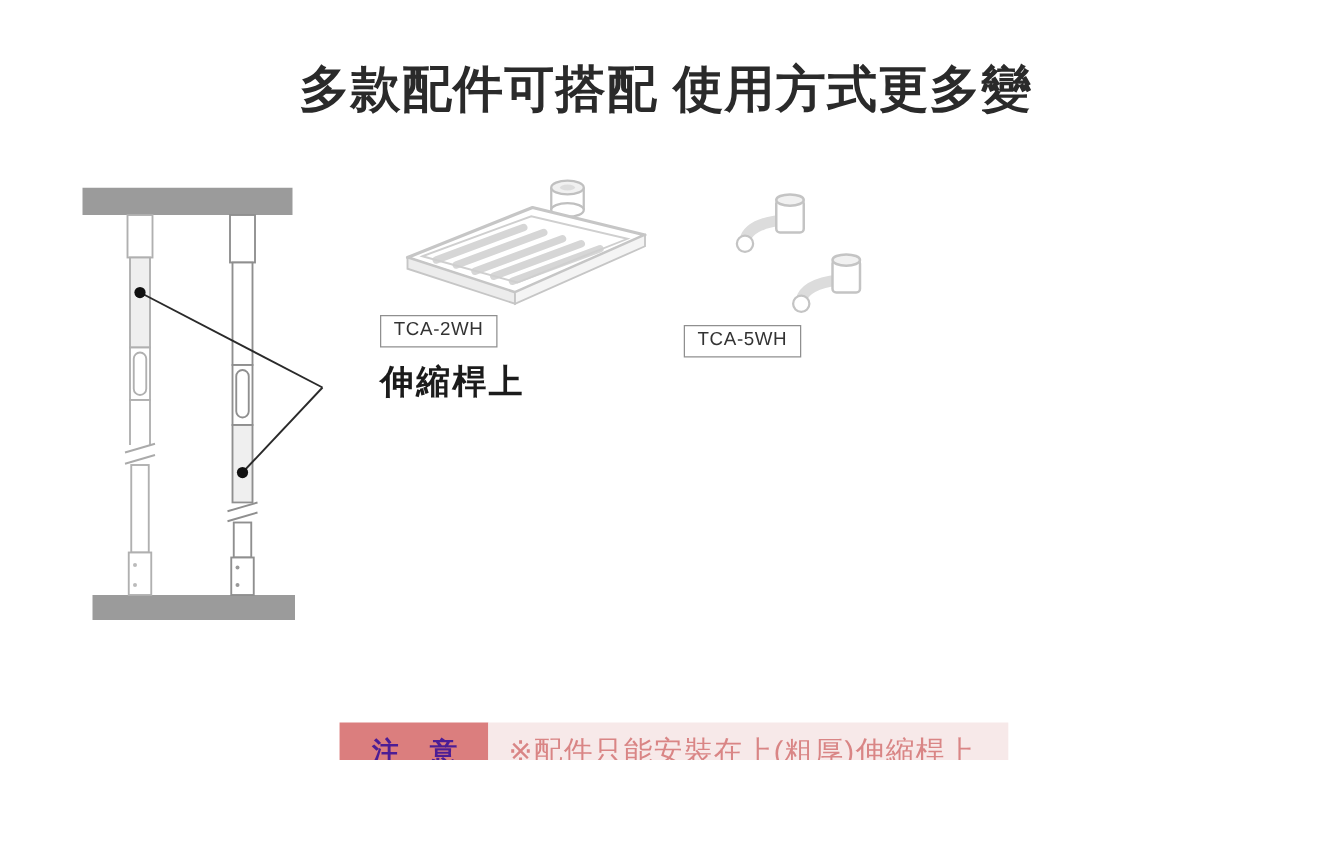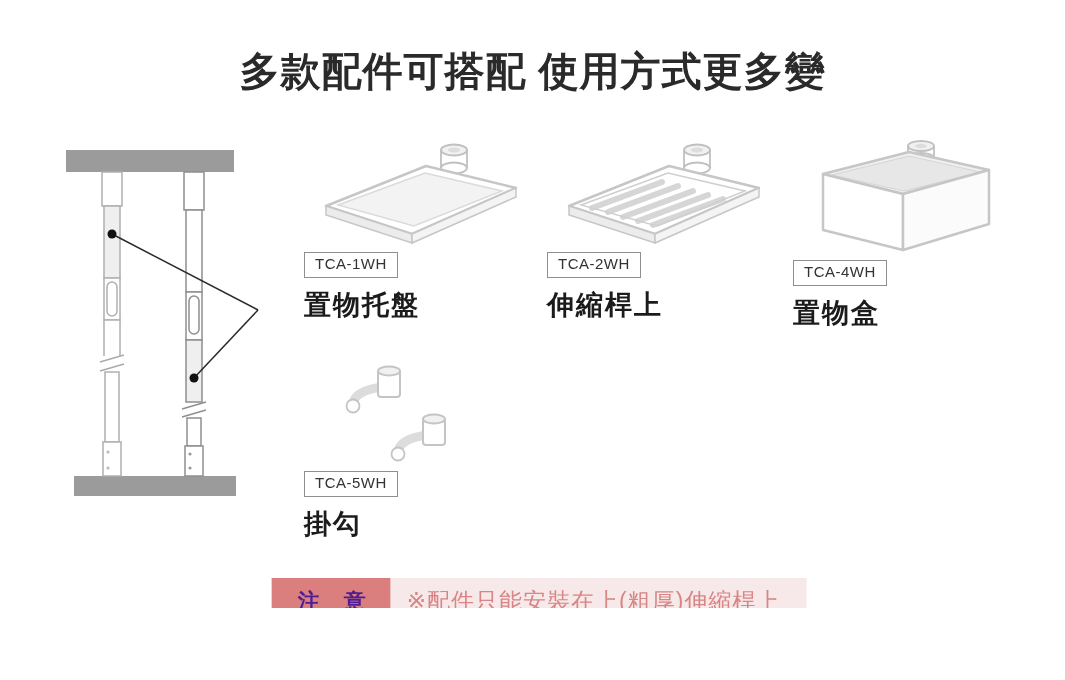--- a/index.html
+++ b/index.html
@@ -77,40 +77,20 @@
 
       <line x1="50" y1="84" x2="196" y2="160" stroke="#2a2a2a" stroke-width="1.5"></line>
       <line x1="132" y1="228" x2="196" y2="160" stroke="#2a2a2a" stroke-width="1.5"></line>
       <circle cx="50" cy="84" r="4.5" fill="#111"></circle>
       <circle cx="132" cy="228" r="4.5" fill="#111"></circle>
     </svg>
   </div>
 
   <div class="grid">
 
-    <div class="cell r1">
-      <div class="art">
-        <svg width="230" height="106" viewBox="0 0 230 106">
-          <g stroke="#c0c0c0" stroke-width="1.8" fill="#fff">
-            <rect x="137" y="10" width="26" height="18" stroke="none"></rect>
-            <line x1="137" y1="10" x2="137" y2="28"></line>
-            <line x1="163" y1="10" x2="163" y2="28"></line>
-            <ellipse cx="150" cy="28" rx="13" ry="5.5"></ellipse>
-            <ellipse cx="150" cy="10" rx="13" ry="5.5" fill="#f1f1f1"></ellipse>
-            <ellipse cx="150" cy="10" rx="6" ry="2.4" fill="#ddd" stroke="none"></ellipse>
-          </g>
-          <path d="M22 66 L122 26 L212 48 L108 94 Z" fill="#fff" stroke="#c6c6c6" stroke-width="2.5" stroke-linejoin="round"></path>
-          <path d="M22 66 L108 94 L108 103 L22 75 Z" fill="#ececec" stroke="#c6c6c6" stroke-width="1.5"></path>
-          <path d="M108 94 L212 48 L212 57 L108 103 Z" fill="#f4f4f4" stroke="#c6c6c6" stroke-width="1.5"></path>
-          <path d="M34 65 L121 33 L198 51 L110 86 Z" fill="#f3f3f3" stroke="#dadada" stroke-width="1.5"></path>
-        </svg>
-      </div>
-      <span class="model">TCA-1WH</span>
-      <div class="pname">置物托盤</div>
-    </div>
 
     <div class="cell r1">
       <div class="art">
         <svg width="230" height="106" viewBox="0 0 230 106">
           <g stroke="#c0c0c0" stroke-width="1.8" fill="#fff">
             <rect x="137" y="10" width="26" height="18" stroke="none"></rect>
             <line x1="137" y1="10" x2="137" y2="28"></line>
             <line x1="163" y1="10" x2="163" y2="28"></line>
             <ellipse cx="150" cy="28" rx="13" ry="5.5"></ellipse>
             <ellipse cx="150" cy="10" rx="13" ry="5.5" fill="#f1f1f1"></ellipse>
@@ -127,40 +107,20 @@
             <line x1="106" y1="85" x2="176" y2="59"></line>
           </g>
           <path d="M34 65 L121 33 L198 51 L110 86 Z" fill="none" stroke="#cfcfcf" stroke-width="1.5"></path>
         </svg>
       </div>
       <span class="model">TCA-2WH</span>
       <div class="pname">伸縮桿上</div>
     </div>
 
 
-    <div class="cell r2">
-      <div class="art">
-        <svg width="230" height="114" viewBox="0 0 230 114">
-          <g stroke="#c0c0c0" stroke-width="1.8" fill="#fff">
-            <rect x="115" y="6" width="26" height="12" stroke="none"></rect>
-            <line x1="115" y1="6" x2="115" y2="18"></line>
-            <line x1="141" y1="6" x2="141" y2="18"></line>
-            <ellipse cx="128" cy="18" rx="13" ry="5"></ellipse>
-            <ellipse cx="128" cy="6" rx="13" ry="5" fill="#f1f1f1"></ellipse>
-            <ellipse cx="128" cy="6" rx="6" ry="2.2" fill="#ddd" stroke="none"></ellipse>
-          </g>
-          <path d="M30 34 L116 12 L196 30 L110 54 Z" fill="#f0f0f0" stroke="#c6c6c6" stroke-width="2.5" stroke-linejoin="round"></path>
-          <path d="M39 35 L116 16 L187 32 L111 51 Z" fill="#e7e7e7" stroke="#d5d5d5" stroke-width="1.2"></path>
-          <path d="M30 34 L110 54 L110 110 L30 90 Z" fill="#fff" stroke="#c6c6c6" stroke-width="2.5" stroke-linejoin="round"></path>
-          <path d="M110 54 L196 30 L196 84 L110 110 Z" fill="#fbfbfb" stroke="#c6c6c6" stroke-width="2.5" stroke-linejoin="round"></path>
-        </svg>
-      </div>
-      <span class="model">TCA-4WH</span>
-      <div class="pname">置物盒</div>
-    </div>
 
     <div class="cell r2">
       <div class="art">
         <svg width="230" height="114" viewBox="0 0 230 114">
           <g>
             <g transform="translate(85,30)">
               <path d="M-6 6 C-24 8 -34 14 -36 22" fill="none" stroke="#dcdcdc" stroke-width="9" stroke-linecap="round"></path>
               <circle cx="-36" cy="25" r="6.5" fill="#fff" stroke="#c4c4c4" stroke-width="1.8"></circle>
               <rect x="-11" y="-10" width="22" height="26" rx="3" fill="#fff" stroke="#c4c4c4" stroke-width="2"></rect>
               <ellipse cx="0" cy="-10" rx="11" ry="4.5" fill="#f1f1f1" stroke="#c4c4c4" stroke-width="2"></ellipse>
@@ -168,21 +128,20 @@
             <g transform="translate(130,78)">
               <path d="M-6 6 C-24 8 -34 14 -36 22" fill="none" stroke="#dcdcdc" stroke-width="9" stroke-linecap="round"></path>
               <circle cx="-36" cy="25" r="6.5" fill="#fff" stroke="#c4c4c4" stroke-width="1.8"></circle>
               <rect x="-11" y="-10" width="22" height="26" rx="3" fill="#fff" stroke="#c4c4c4" stroke-width="2"></rect>
               <ellipse cx="0" cy="-10" rx="11" ry="4.5" fill="#f1f1f1" stroke="#c4c4c4" stroke-width="2"></ellipse>
             </g>
           </g>
         </svg>
       </div>
       <span class="model">TCA-5WH</span>
-      <div class="pname">掛勾</div>
     </div>
 
 
   </div>
 
   <div class="notice">
     <div class="badge">注 意</div>
     <div class="ntext">※配件只能安裝在上(粗厚)伸縮桿上</div>
   </div>
 

